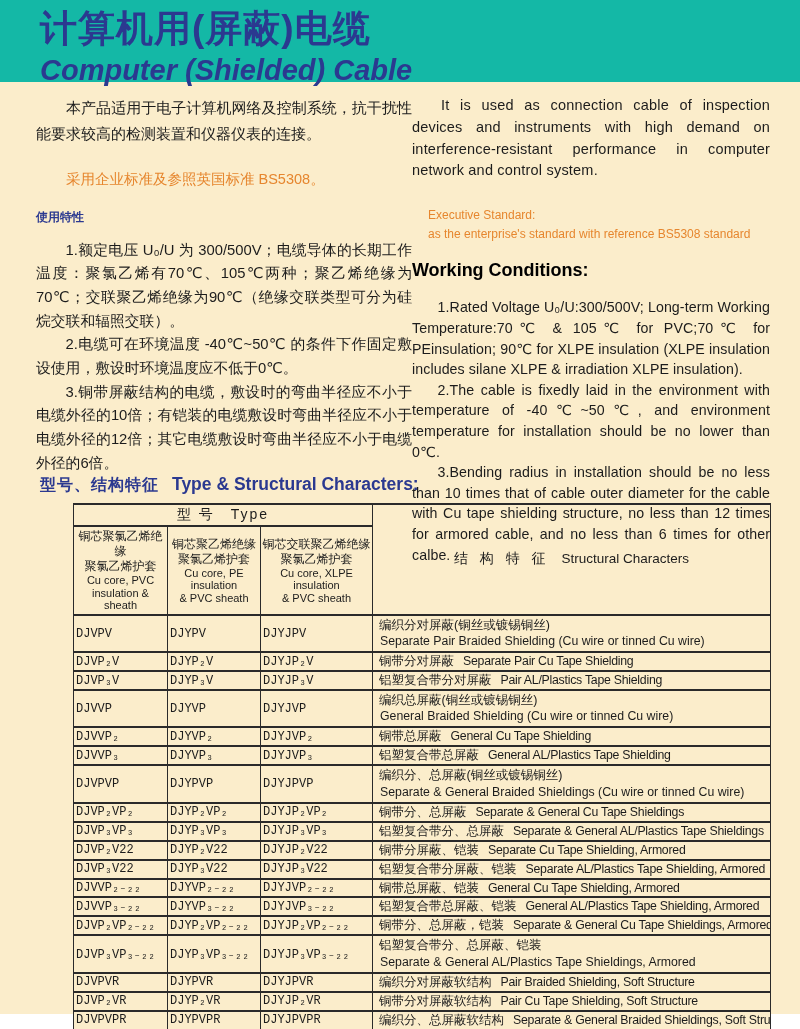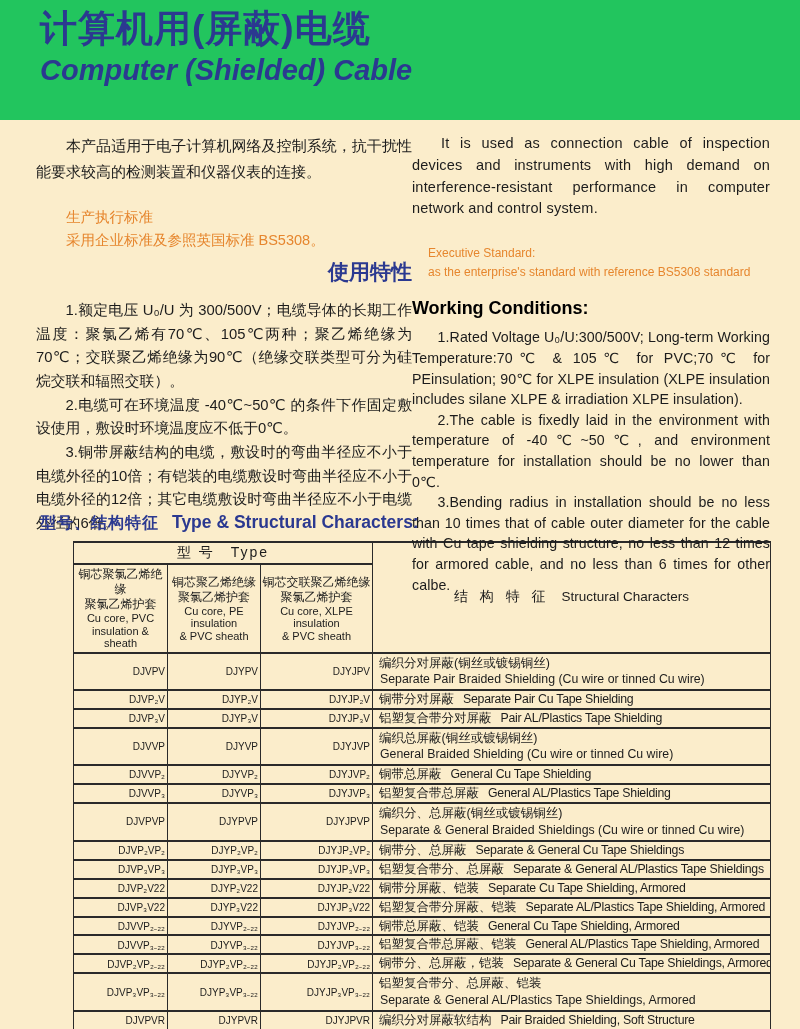--- a/index.html
+++ b/index.html
@@ -1,65 +1,65 @@
 <!DOCTYPE html>
 <html><head>
 <meta charset="utf-8">
 <style>
   * { margin:0; padding:0; box-sizing:border-box; }
   html,body { width:800px; height:1029px; overflow:hidden; background:#ffffff;
     font-family:"Liberation Sans","DejaVu Sans",sans-serif; color:#1c1c1c; }
   .page { width:800px; height:1029px; position:relative; background:#ffffff; }
 
   
-  .masthead { padding:8px 0 0 40px; height:120px; background:#22c55e; }
+  .masthead { padding:8px 0 0 40px; height:82px; background:#14b8a6; }
   .title-cn { font-size:37px; font-weight:bold; color:#2b3990; letter-spacing:1px; line-height:1.15; }
   .title-en { font-size:29px; font-weight:bold; font-style:italic; color:#2b3990; line-height:1.15; margin-top:3px; }
 
   
   .content { background:#fbedcb; height:932px; padding:0 30px 0 36px; }
 
   .cols { display:flex; justify-content:space-between; height:390px; padding-top:13px; }
   .col-left  { width:378px; }
   .col-right { width:360px; }
 
   .intro-cn { font-size:15px; line-height:1.75; text-indent:2em; text-align:justify; }
   .intro-en { font-size:14.5px; line-height:1.5; text-indent:2em; text-align:justify; letter-spacing:.2px; }
 
   .std { color:#e6862e; margin-top:20px; }
   .std-cn { margin-left:30px; font-size:14.5px; line-height:1.6; }
   .std-en { margin-left:16px; font-size:12px; line-height:1.6; margin-top:24px; }
 
-  .sec-h-cn { color:#2b3990; font-size:21px; font-weight:bold; margin-top:6px;text-align:right; }
+  .sec-h-cn { color:#2b3990; font-size:12px; font-weight:bold; margin-top:18px; }
   .sec-h-en { color:#000000; font-size:18px; font-weight:bold; margin-top:16px; }
 
   .body-cn p { font-size:14.8px; line-height:1.6; text-indent:2em; text-align:justify; }
   .body-cn { margin-top:13px; }
-  .body-en { margin-top:8px; }
+  .body-en { margin-top:16px; }
   .body-en p { font-size:14.2px; line-height:1.45; text-indent:1.8em; text-align:justify; letter-spacing:.1px; }
 
   
   .tbl-title { margin:2px 0 7px 4px; display:flex; align-items:baseline; }
   .tbl-title-cn { color:#2b3990; font-size:16px; font-weight:bold; letter-spacing:1px; }
   .tbl-title-en { color:#2b3990; font-size:17.5px; font-weight:bold; margin-left:13px; }
 
   table.types { border-collapse:collapse; table-layout:fixed; width:697px; margin-left:37px;
     background:#fbedcb; }
   table.types td, table.types th { border:1px solid #2a2a2a; border-top-width:2px; border-bottom-width:2px;
     font-weight:normal; }
   th.type-span { height:22px; font-size:14px; letter-spacing:2px; }
   th.struct-head { font-size:14px; text-align:center; }
   th.struct-head .cnpart { letter-spacing:4px; }
   th.struct-head .enpart { letter-spacing:0; margin-left:8px; font-size:13.5px; }
   th.mat { height:64px; text-align:center; vertical-align:middle; padding:2px 1px; }
   th.mat .cn { font-size:12px; line-height:1.25; display:block; }
   th.mat .en { font-size:11px; line-height:1.15; display:block; }
 
-  td.code { text-align:right; font-size:10px; height:18px; padding:0 2px;
-    font-family:Liberation Sans, sans-serif; }
+  td.code { text-align:left; font-size:12px; height:18px; padding:0 2px;
+    font-family:Liberation Mono, monospace; }
   td.struct { text-align:left; padding:0 3px 0 6px; font-size:12.5px; line-height:1.3;
     white-space:nowrap; overflow:hidden; }
   td.struct .cn { font-size:12.5px; }
   td.struct .en { font-size:12.3px; margin-left:9px; letter-spacing:-0.25px; }
   td.struct.wrap { white-space:normal; padding-top:1px; padding-bottom:1px; }
   td.struct.wrap .en { margin-left:1px; letter-spacing:0; }
 </style>
 </head>
 <body>
 
@@ -70,21 +70,20 @@
     <div class="title-en">Computer (Shielded) Cable</div>
   </div>
 
   <div class="content">
 
     <div class="cols">
 
       <div class="col-left">
         <p class="intro-cn">本产品适用于电子计算机网络及控制系统，抗干扰性能要求较高的检测装置和仪器仪表的连接。</p>
         <div class="std std-cn">
-          <div>生产执行标准</div>
           <div>采用企业标准及参照英国标准 BS5308。</div>
         </div>
         <div class="sec-h-cn">使用特性</div>
         <div class="body-cn">
           <p>1.额定电压 U₀/U 为 300/500V；电缆导体的长期工作温度：聚氯乙烯有70℃、105℃两种；聚乙烯绝缘为70℃；交联聚乙烯绝缘为90℃（绝缘交联类型可分为硅烷交联和辐照交联）。</p>
           <p>2.电缆可在环境温度 -40℃~50℃ 的条件下作固定敷设使用，敷设时环境温度应不低于0℃。</p>
           <p>3.铜带屏蔽结构的电缆，敷设时的弯曲半径应不小于电缆外径的10倍；有铠装的电缆敷设时弯曲半径应不小于电缆外径的12倍；其它电缆敷设时弯曲半径应不小于电缆外径的6倍。</p>
         </div>
       </div>
 

